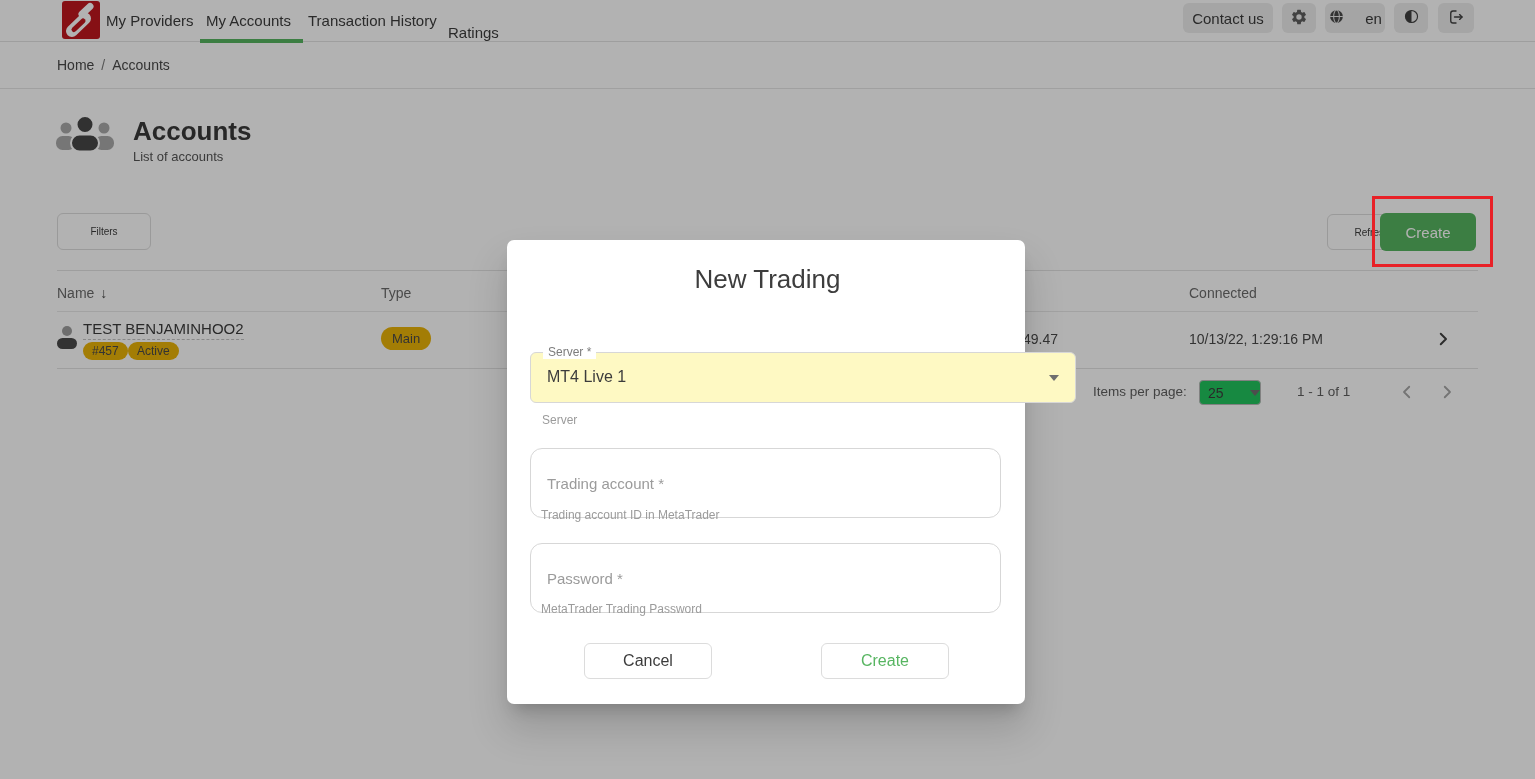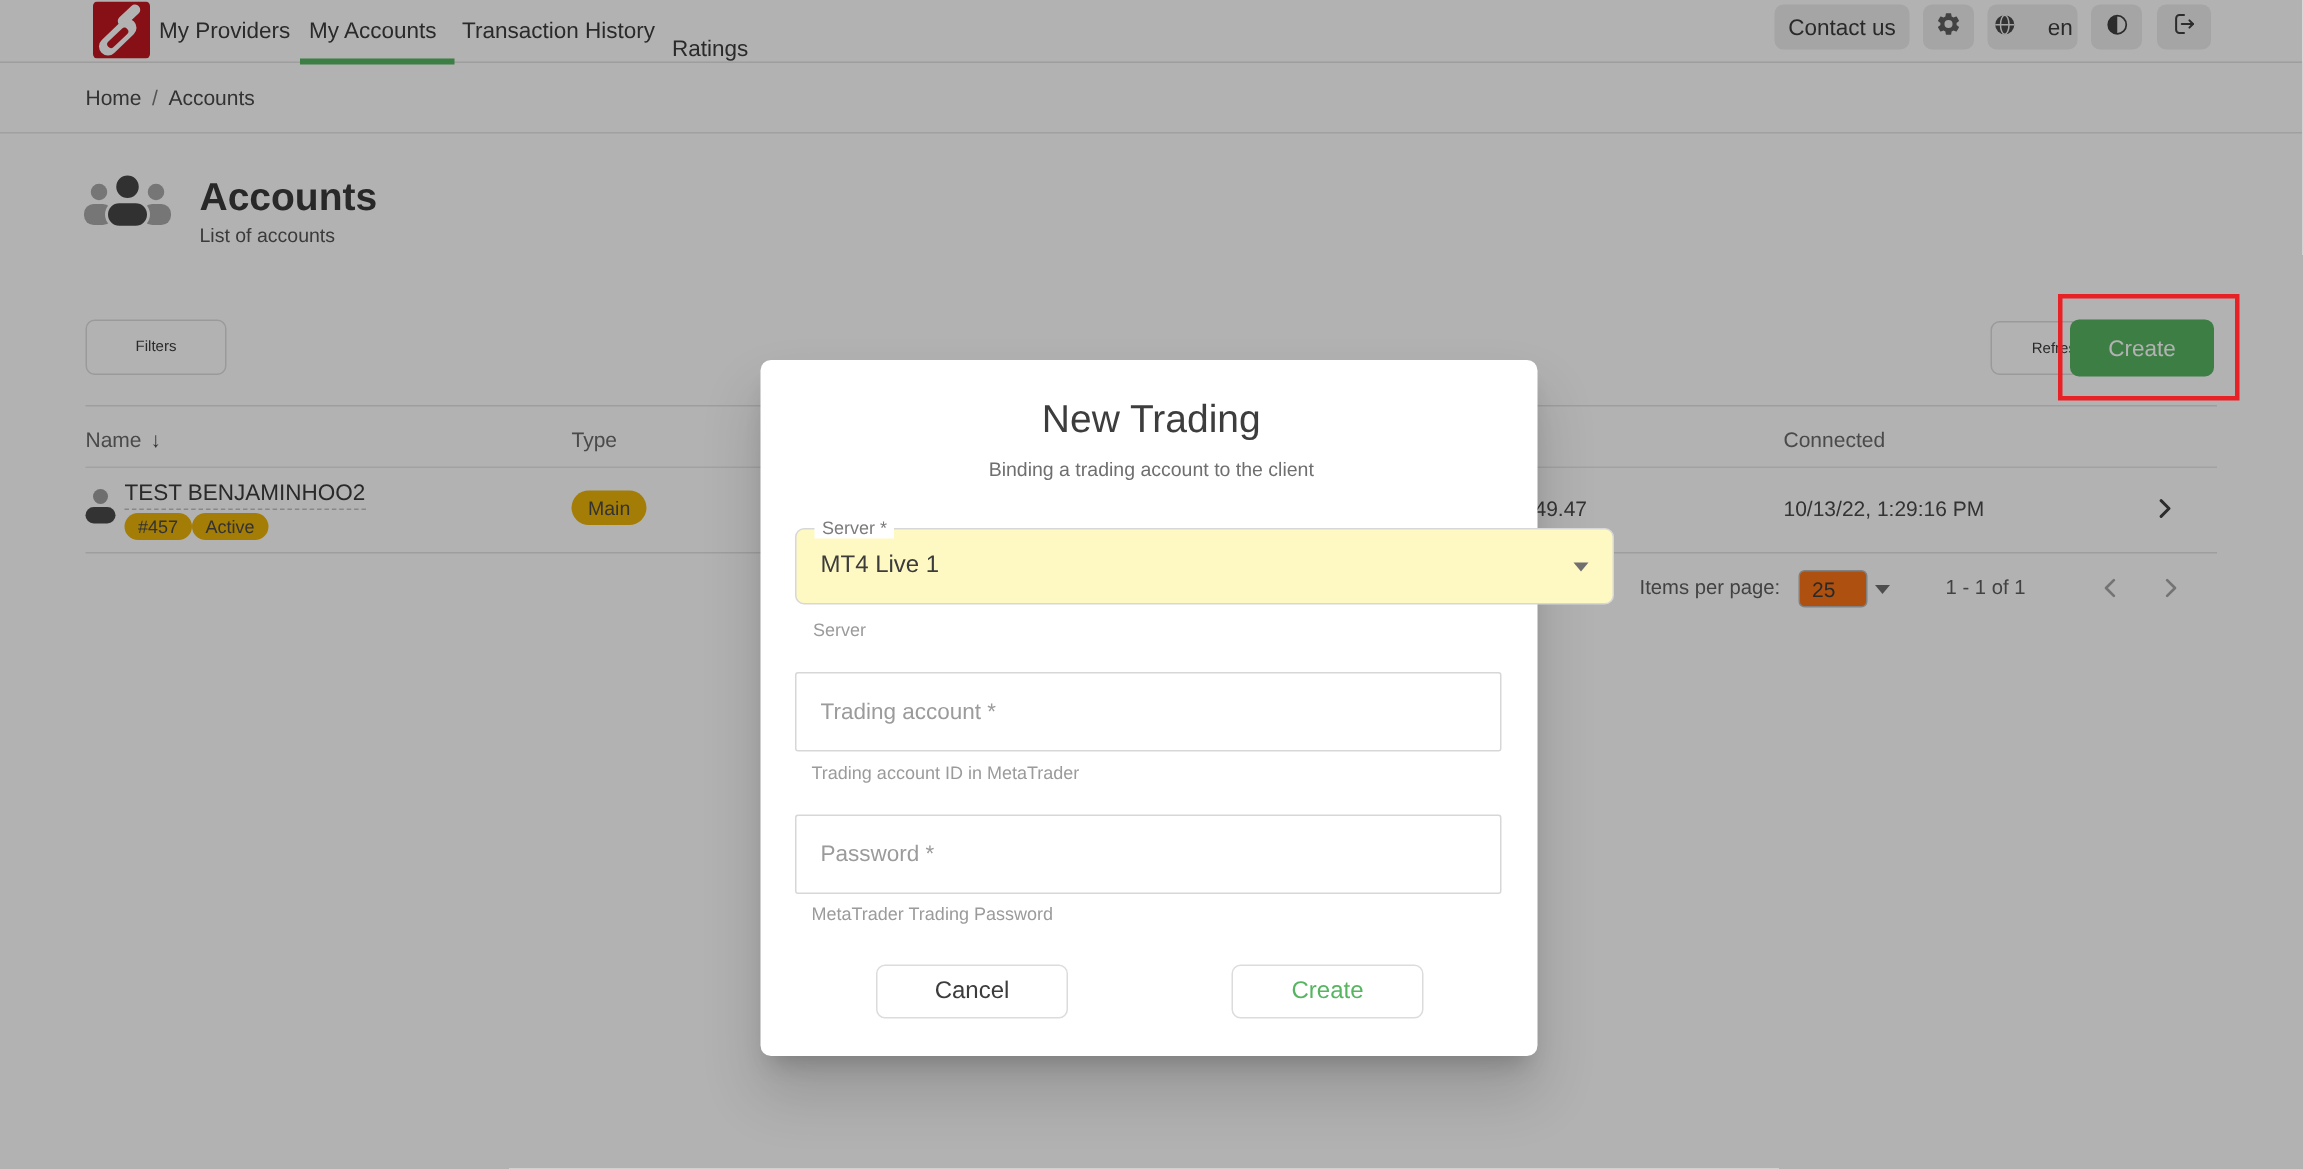--- a/index.html
+++ b/index.html
@@ -56,44 +56,44 @@
   .badge-id { left:83px; top:342px; }
   .badge-status { left:128px; top:342px; }
   .badge-type { left:381px; top:327px; font-size:13px; padding:4px 11px; border-radius:12px; }
   .row-balance { position:absolute; left:1023px; top:331px; font-size:14px; color:#4a4a4a; z-index:1; }
   .row-date { position:absolute; left:1189px; top:331px; font-size:14px; color:#4a4a4a; z-index:1; }
   .row-chevron { position:absolute; left:1434px; top:330px; cursor:pointer; z-index:1; }
   .table-bottom-line { position:absolute; left:57px; top:368px; width:1421px; height:1px; background:#e3e3e3; z-index:1; }
 
   
   .pag-label { position:absolute; left:1093px; top:384px; font-size:13.5px; color:#5f5f5f; z-index:1; }
-  .page-size-select { position:absolute; left:1199px; top:380px; width:46px; height:25px; border:1px solid #b9b9b9;
+  .page-size-select { position:absolute; left:1199px; top:380px; width:62px; height:25px; border:1px solid #b9b9b9;
                       border-radius:4px; display:flex; align-items:center; padding:0 8px; gap:26px; cursor:pointer;
-                      font-size:14px; color:#3c3c3c; z-index:1; background:#f97316; }
+                      font-size:14px; color:#3c3c3c; z-index:1; background:#22c55e; }
   .caret-down { width:0; height:0; border-left:5px solid transparent; border-right:5px solid transparent; border-top:6px solid #6f6f6f; }
   .pag-range { position:absolute; left:1297px; top:384px; font-size:13.5px; color:#5f5f5f; z-index:1; }
   .pag-prev { position:absolute; left:1398px; top:383px; cursor:default; z-index:1; }
   .pag-next { position:absolute; left:1438px; top:383px; cursor:default; z-index:1; }
 
   
   .backdrop { position:absolute; left:0; top:0; width:100%; height:100%; background:rgba(0,0,0,0.30); z-index:10; }
   .modal { position:absolute; left:507px; top:240px; width:518px; height:464px; background:#fff; border-radius:7px;
            box-shadow:0 11px 15px -7px rgba(0,0,0,.2), 0 24px 38px 3px rgba(0,0,0,.14); z-index:20; }
   .modal-title { position:absolute; left:0; top:264px; width:100%; text-align:center; font-size:26px; color:#3d3d3d; z-index:21; }
   .modal-subtitle { position:absolute; left:0; top:305px; width:100%; text-align:center; font-size:13px; color:#6f6f6f; z-index:21; }
   .m-abs { position:absolute; z-index:21; }
   .select-field { left:530px; top:352px; width:546px; height:51px; border:1px solid #d7d7d7; border-radius:6px; cursor:pointer; background:#fef9c3; }
   .select-field .float-label { position:absolute; left:12px; top:-8px; background:#fff; padding:0 5px; font-size:12px; color:#7c7c7c; }
   .select-field .value { position:absolute; left:16px; top:15px; font-size:16px; color:#3c3c3c; }
   .select-field .caret-down { position:absolute; right:16px; top:22px; }
   .hint { font-size:12px; color:#9b9b9b; }
   .hint-server { left:542px; top:413px; }
   .hint-trading { left:541px; top:508px; }
   .hint-password { left:541px; top:602px; }
-  .m-input { position:absolute; left:530px; width:471px; height:53px; border:1px solid #d7d7d7; border-radius:2px;
+  .m-input { position:absolute; left:530px; width:471px; height:70px; border:1px solid #d7d7d7; border-radius:12px;
              padding:0 16px; font-family:inherit; font-size:15px; color:#3c3c3c; outline:none; background:#fff; z-index:21; }
   .m-input::placeholder { color:#9b9b9b; opacity:1; }
   .input-trading { top:448px; }
   .input-password { top:543px; }
   .m-btn { position:absolute; top:643px; width:128px; height:36px; background:#fff; border:1px solid #dcdcdc; border-radius:6px;
            font-family:inherit; font-size:16px; cursor:pointer; z-index:21; }
   .cancel-btn { left:584px; color:#3c3c3c; }
   .create-btn-modal { left:821px; color:#57b561; }
 
   
@@ -221,21 +221,20 @@
   </span>
   <span class="pag-next">
     <svg width="18" height="18" viewBox="0 0 24 24" fill="none" stroke="#a7a7a7" stroke-width="2.4" stroke-linecap="round" stroke-linejoin="round">
         <path d="M9 5 l7 7 -7 7"></path>
       </svg>
   </span>
 
   <div class="backdrop"></div>
   <div class="modal"></div>
   <div class="modal-title">New Trading</div>
-  <div class="modal-subtitle">Binding a trading account to the client</div>
 
   <div class="m-abs select-field">
     <span class="float-label">Server *</span>
     <span class="value">MT4 Live 1</span>
     <span class="caret-down"></span>
   </div>
   <div class="m-abs hint hint-server">Server</div>
 
   <input class="m-input input-trading" type="text" placeholder="Trading account *" style="">
   <div class="m-abs hint hint-trading">Trading account ID in MetaTrader</div>

